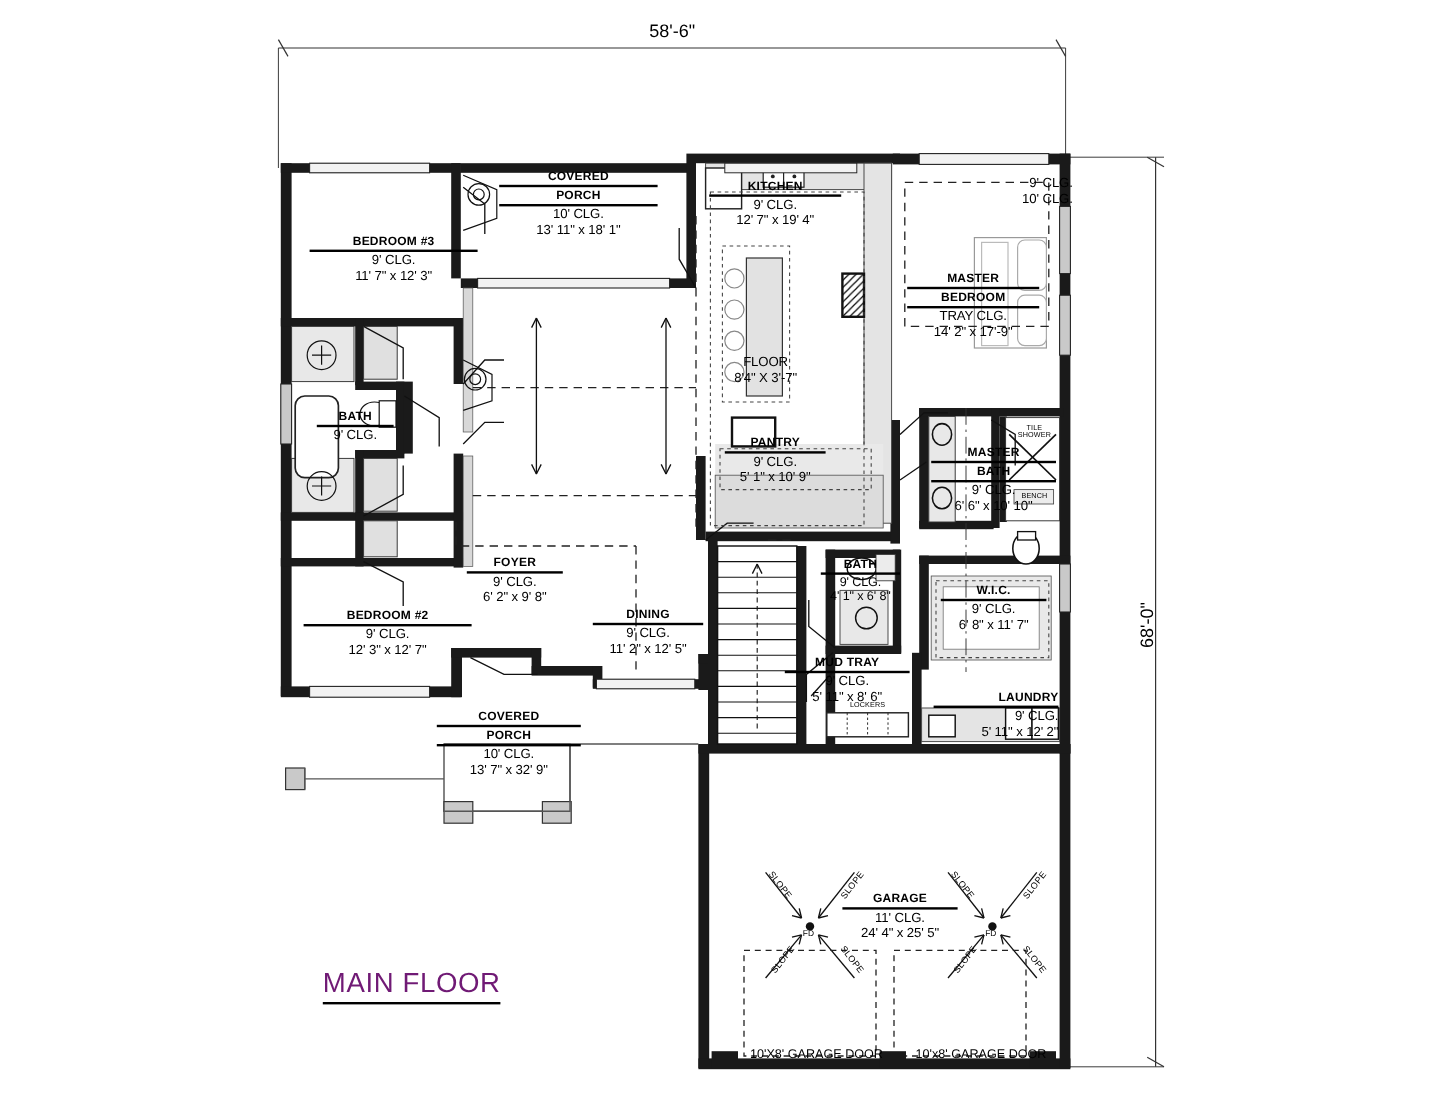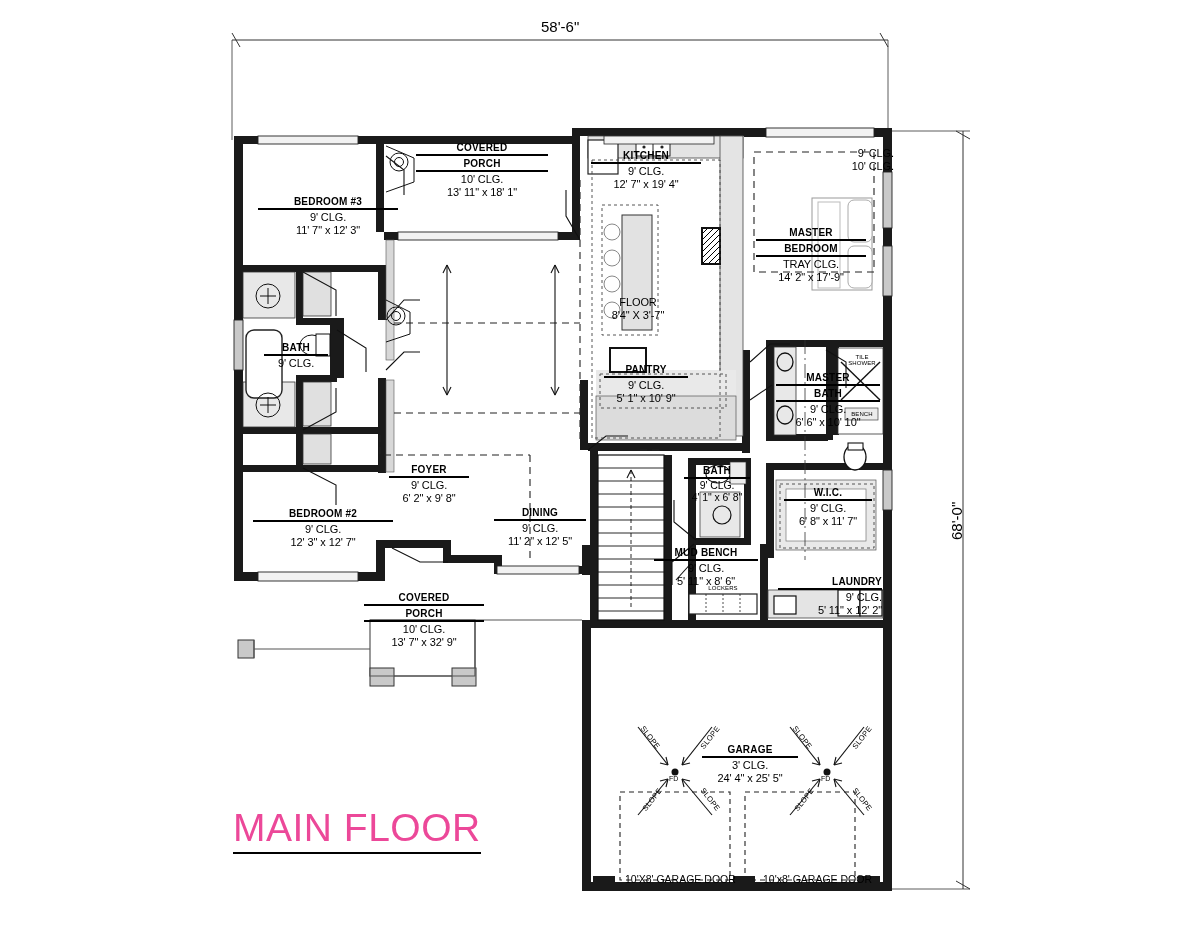--- a/index.html
+++ b/index.html
@@ -44,27 +44,28 @@
   }
   .lbl .rn.two-line-a { margin-bottom: 2px; }
   .lbl .sub {
     display: block;
     font-size: 11px;
     letter-spacing: -0.1px;
   }
   .lbl .sub.small { font-size: 10.5px; }
   .title-main {
     position: absolute;
-    font-size: 39px;
+    font-size: 23px;
     font-weight: normal;
     letter-spacing: 0.5px;
-    color: #ec4899;
+    color: #701a75;
     border-bottom: 2.5px solid #000;
     padding-bottom: 2px;
     font-family: "Liberation Sans", sans-serif;
+    margin-left: 36px;
   }
   .dimtext {
     position: absolute;
     font-size: 15px;
     color: #000;
     font-family: "Liberation Sans", sans-serif;
   }
   .dimtext.vert {
     transform: rotate(-90deg);
     transform-origin: left top;
@@ -506,21 +507,21 @@
   <span class="sub">6' 8" x 11' 7"</span>
 </div>
 
 <div class="lbl" style="left:253px; top:508px; width:140px;">
   <span class="rn">BEDROOM #2</span>
   <span class="sub">9' CLG.</span>
   <span class="sub">12' 3" x 12' 7"</span>
 </div>
 
 <div class="lbl" style="left:654px; top:547px; width:104px;">
-  <span class="rn">MUD BENCH</span>
+  <span class="rn">MUD TRAY</span>
   <span class="sub">9' CLG.</span>
   <span class="sub">5' 11" x 8' 6"</span>
 </div>
 
 <div class="tiny" style="left:697px; top:585px; width:52px;">LOCKERS</div>
 
 <div class="lbl" style="left:778px; top:576px; width:104px;text-align:right;">
   <span class="rn">LAUNDRY</span>
   <span class="sub">9' CLG.</span>
   <span class="sub">5' 11" x 12' 2"</span>
@@ -528,21 +529,21 @@
 
 <div class="lbl" style="left:364px; top:592px; width:120px;">
   <span class="rn two-line-a">COVERED</span>
   <span class="rn">PORCH</span>
   <span class="sub">10' CLG.</span>
   <span class="sub">13' 7" x 32' 9"</span>
 </div>
 
 <div class="lbl" style="left:702px; top:744px; width:96px;">
   <span class="rn">GARAGE</span>
-  <span class="sub">3' CLG.</span>
+  <span class="sub">11' CLG.</span>
   <span class="sub">24' 4" x 25' 5"</span>
 </div>
 
 <div class="tiny" style="left:845px; top:354px; width:34px;">
   <span>TILE</span><br>
   <span>SHOWER</span>
 </div>
 <div class="tiny" style="left:846px; top:411px; width:32px;">BENCH</div>
 
 <div class="slopelbl" style="left:637px; top:733px; transform:rotate(52deg);">SLOPE</div>

